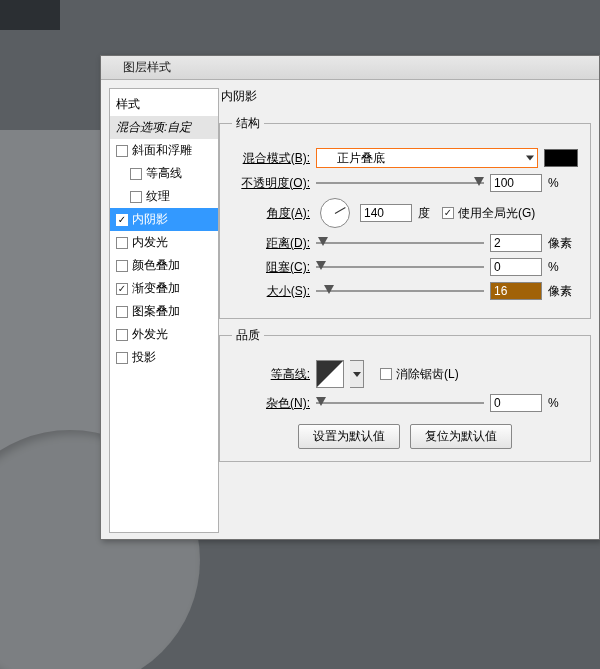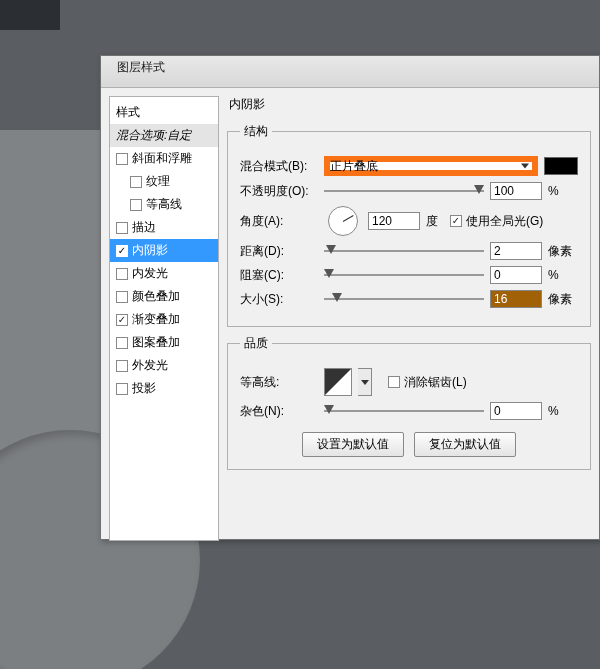--- a/index.html
+++ b/index.html
@@ -30,30 +30,29 @@
   }
   .dlg {
     position: absolute;
     left: 100px; top: 55px;
     width: 500px; height: 485px;
     background: #f0f0f0;
     border: 1px solid #707070;
     box-shadow: 2px 2px 6px rgba(0,0,0,0.3);
   }
   .titlebar {
-    height: 32px; line-height: 22px;
+    height: 24px; line-height: 22px;
     background: linear-gradient(#e8e8e8,#d8d8d8);
     border-bottom: 1px solid #b0b0b0;
-    padding-left: 16px;
+    padding-left: 22px;
     color: #222;
   }
   .body {
     display: flex;
     padding: 8px;
-    gap: 8px;
     height: calc(100% - 22px);
   }
   .styles-col {
     width: 110px;
     border: 1px solid #b0b0b0;
     background: #fff;
     padding: 4px 0;
   }
   .styles-head {
     padding: 3px 6px;
@@ -99,26 +98,26 @@
   }
   fieldset.grp legend {
     padding: 0 4px;
   }
   .row {
     display: flex; align-items: center;
     gap: 6px;
     margin: 6px 0;
   }
   .row .lbl {
-    width: 78px; text-align: left;
+    width: 78px; text-align: right; text-decoration: underline;
   }
   .combo {
-    border: 6px solid #f97316; background: #fff;
+    border: 1px solid #f97316; background: #fff;
     height: 20px; display: flex; align-items: center;
-    padding: 0 0; position: relative;
+    padding: 0 20px; position: relative;
     min-width: 120px;
   }
   .combo .arrow {
     position: absolute; right: 3px; top: 50%;
     transform: translateY(-50%);
     width: 0; height: 0;
     border-left: 4px solid transparent;
     border-right: 4px solid transparent;
     border-top: 5px solid #333;
   }
@@ -215,29 +214,25 @@
     <div class="styles-col">
       <div class="styles-head">样式</div>
       <div class="styles-blend">混合选项:自定</div>
       <div id="styles-items">
           <div class="style-item">
             <span class="cb"></span>
             <span>斜面和浮雕</span>
           </div>
           <div class="style-item indent">
             <span class="cb"></span>
+            <span>等高线</span>
+          </div>
+          <div class="style-item indent">
+            <span class="cb"></span>
             <span>纹理</span>
-          </div>
-          <div class="style-item indent">
-            <span class="cb"></span>
-            <span>等高线</span>
-          </div>
-          <div class="style-item">
-            <span class="cb"></span>
-            <span>描边</span>
           </div>
           <div class="style-item selected">
             <span class="cb">✓</span>
             <span>内阴影</span>
           </div>
           <div class="style-item">
             <span class="cb"></span>
             <span>内发光</span>
           </div>
           <div class="style-item">
@@ -287,21 +282,21 @@
           <div class="numbox">
               <span>100</span>
             </div>
           <span class="unit">%</span>
         </div>
 
         <div class="row">
           <span class="lbl">角度(A):</span>
           <div class="angle-dial"></div>
           <div class="numbox">
-              <span>120</span>
+              <span>140</span>
             </div>
           <span>度</span>
           <span class="cb-inline" style="margin-left:6px">
             <span class="cb">✓</span>
             <span>使用全局光(G)</span>
           </span>
         </div>
 
         <div class="row">
           <span class="lbl">距离(D):</span>

